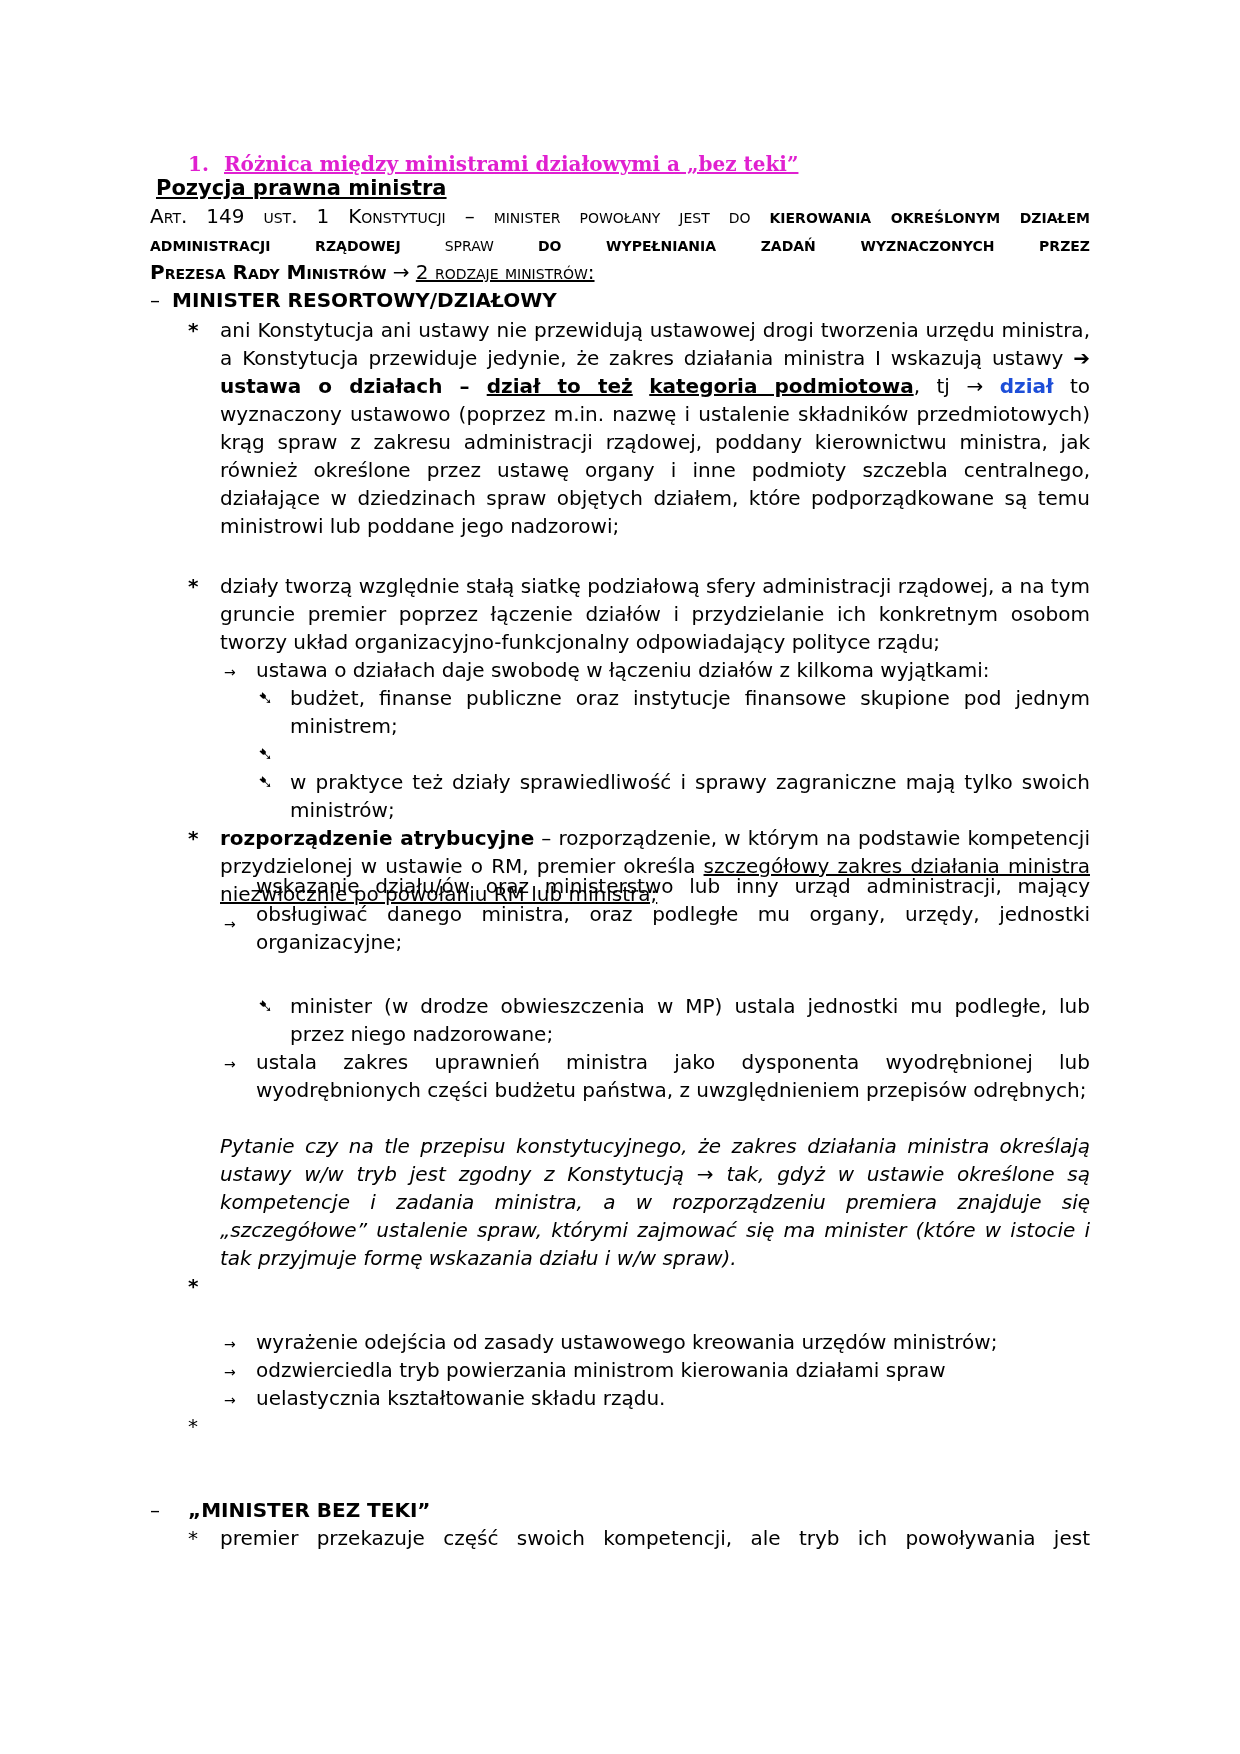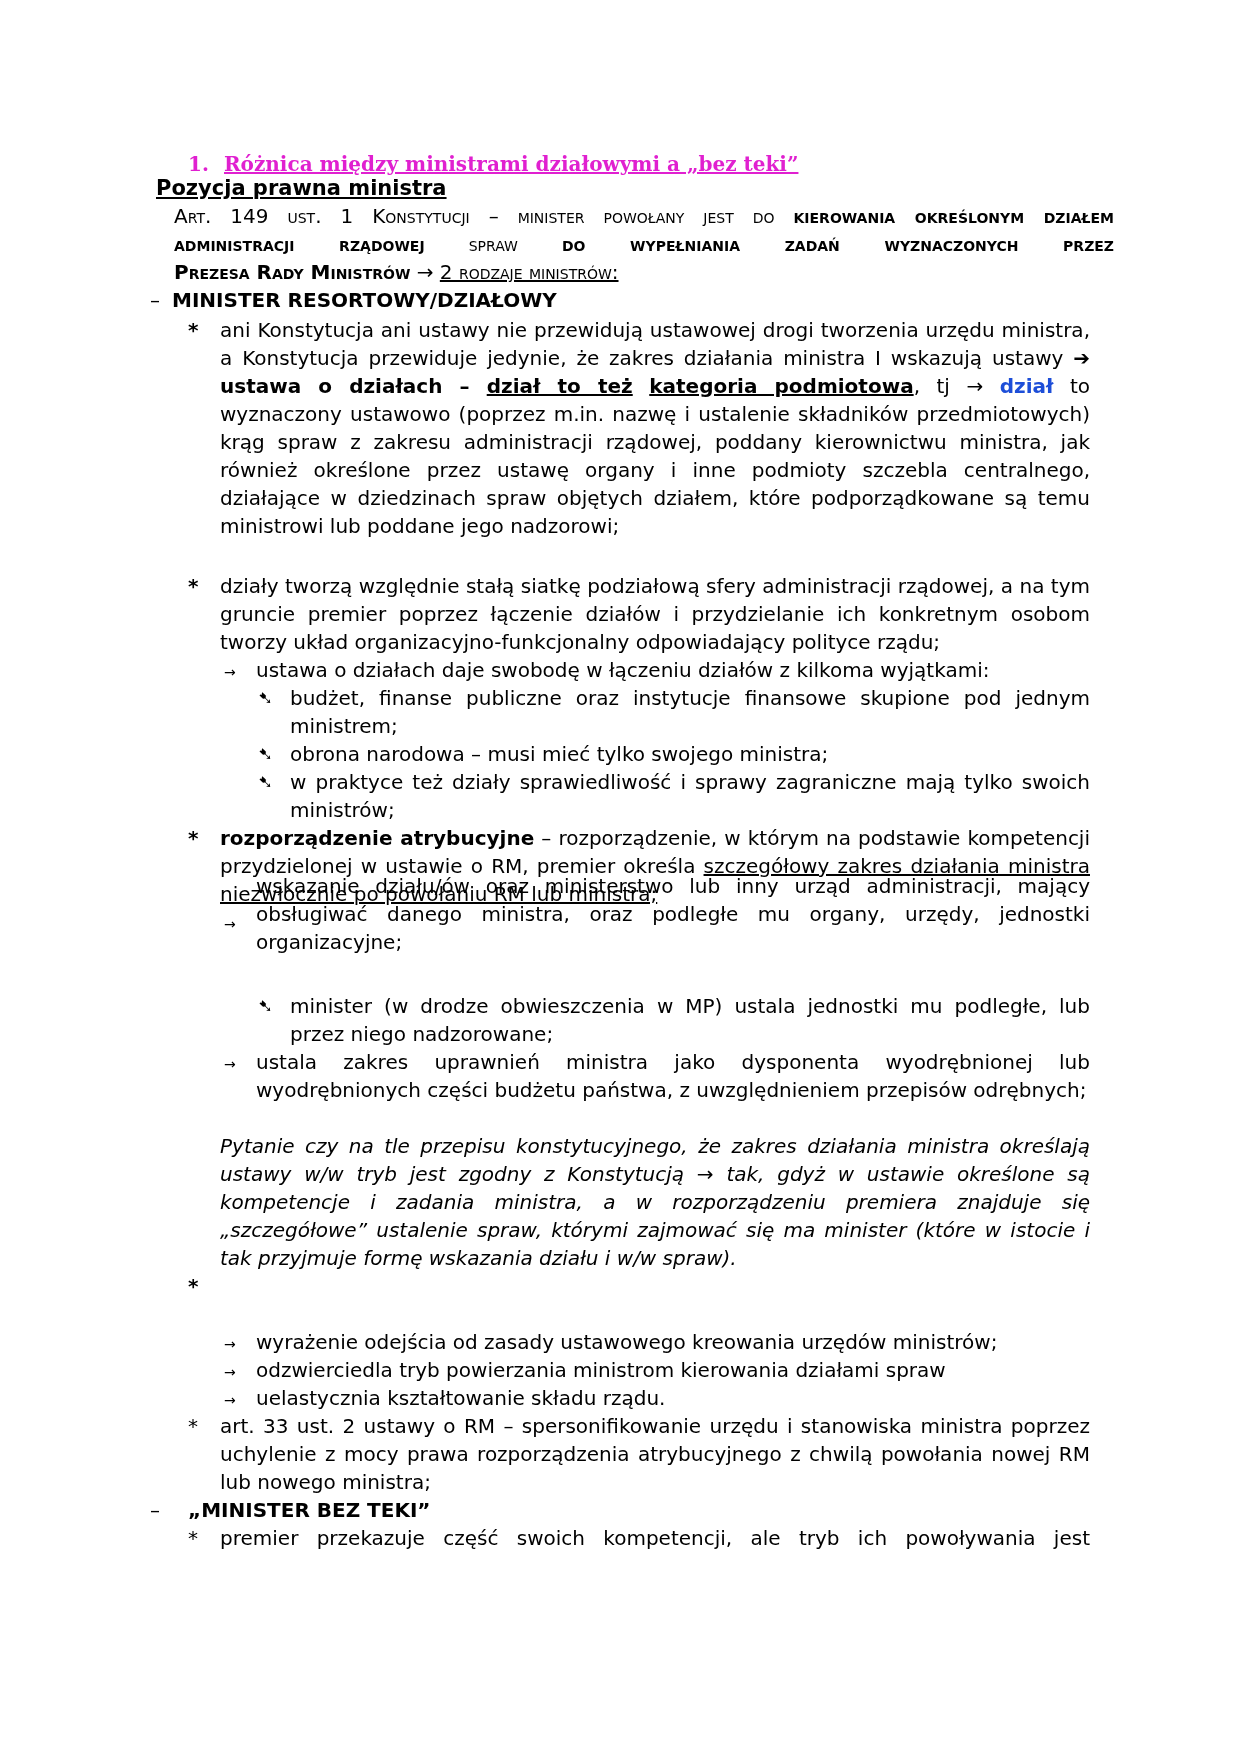--- a/index.html
+++ b/index.html
@@ -6,21 +6,21 @@
   body { width: 1240px; height: 1754px; position: relative; overflow: hidden;
          font-family: "DejaVu Sans", sans-serif; color: #000; }
   .page { position: absolute; left: 0; top: 0; width: 1240px; height: 1754px; }
   .line { position: absolute; white-space: nowrap; font-size: 20px; line-height: 28px; }
   .just { text-align: justify; text-align-last: justify; white-space: normal; }
   .heading { left: 188px; top: 150px; font-family: "DejaVu Serif", serif; font-weight: bold;
              font-size: 20px; color: #e020d0; }
   .heading .num { display: inline-block; width: 36px; }
   .heading .txt { text-decoration: underline; }
   .subtitle { font-weight: bold; text-decoration: underline; font-size: 21px; margin-left: 6px; }
-  .sc { font-variant: small-caps; margin-left: 24px; }
+  .sc { font-variant: small-caps; }
   .bold { font-weight: bold; }
   .u { text-decoration: underline; }
   .red { color: #1d4ed8; font-weight: bold; }
   .it { font-style: italic; }
   .marker { position: absolute; font-size: 20px; line-height: 28px; }
   .dash-mark { left: 150px; }
   .star-mark { left: 188px; font-weight: bold; }
   .arrow-mark { left: 224px; font-size: 14px; }
   .hand-mark { left: 258px; font-size: 18px; }
   .block { position: absolute; font-size: 20px; line-height: 28px; text-align: justify; }
@@ -56,21 +56,20 @@
   </div>
 
   <span class="marker star-mark" style="top:572px;">*</span>
   <div class="block" style="left:220px; top:572px; width:870px;">działy tworzą względnie stałą siatkę podziałową sfery administracji rządowej, a na tym gruncie premier poprzez łączenie działów i przydzielanie ich konkretnym osobom tworzy układ organizacyjno-funkcjonalny odpowiadający polityce rządu;</div>
   <span class="marker arrow-mark" style="top:658px;">→</span>
   <div class="line" style="left:256px; top:656px;">ustawa o działach daje swobodę w łączeniu działów z kilkoma wyjątkami:</div>
 
   <span class="marker hand-mark" style="top:684px;">➷</span>
   <div class="block" style="left:290px; top:684px; width:800px;">budżet, finanse publiczne oraz instytucje finansowe skupione pod jednym ministrem;</div>
   <span class="marker hand-mark" style="top:740px;">➷</span>
-  <div class="line" style="left:290px; top:740px;">obrona narodowa – musi mieć tylko swojego ministra;</div>
   <span class="marker hand-mark" style="top:768px;">➷</span>
   <div class="block" style="left:290px; top:768px; width:800px;">w praktyce też działy sprawiedliwość i sprawy zagraniczne mają tylko swoich ministrów;</div>
 
   <span class="marker star-mark" style="top:824px;">*</span>
   <div class="block" style="left:220px; top:824px; width:870px;">
     <p><span class="bold">rozporządzenie atrybucyjne</span><span> – rozporządzenie, w którym na podstawie kompetencji przydzielonej w ustawie o RM, premier określa </span><span class="u">szczegółowy zakres działania ministra niezwłocznie po powołaniu RM lub ministra;</span></p>
   </div>
   <span class="marker arrow-mark" style="top:910px;">→</span>
   <div class="block" style="left:256px; top:872px; width:834px;">wskazanie działu/ów oraz ministerstwo lub inny urząd administracji, mający obsługiwać danego ministra, oraz podległe mu organy, urzędy, jednostki organizacyjne;</div>
   <span class="marker hand-mark" style="top:992px;">➷</span>
@@ -81,20 +80,19 @@
 
   <span class="marker star-mark" style="top:1272px;">*</span>
   <span class="marker arrow-mark" style="top:1330px;">→</span>
   <div class="line" style="left:256px; top:1328px;">wyrażenie odejścia od zasady ustawowego kreowania urzędów ministrów;</div>
   <span class="marker arrow-mark" style="top:1358px;">→</span>
   <div class="line" style="left:256px; top:1356px;">odzwierciedla tryb powierzania ministrom kierowania działami spraw</div>
   <span class="marker arrow-mark" style="top:1386px;">→</span>
   <div class="line" style="left:256px; top:1384px;">uelastycznia kształtowanie składu rządu.</div>
 
   <span class="marker" style="left:188px; top:1412px;">*</span>
-  <div class="block" style="left:220px; top:1412px; width:870px;">art. 33 ust. 2 ustawy o RM – spersonifikowanie urzędu i stanowiska ministra poprzez uchylenie z mocy prawa rozporządzenia atrybucyjnego z chwilą powołania nowej RM lub nowego ministra;</div>
 
   <span class="marker dash-mark" style="top:1496px;">–</span>
   <div class="line bold" style="left:188px; top:1496px;">„MINISTER BEZ TEKI”</div>
   <span class="marker" style="left:188px; top:1524px;">*</span>
   <div class="line just" style="left:220px; top:1524px; width:870px;">premier przekazuje część swoich kompetencji, ale tryb ich powoływania jest</div>
 
 </div>
 
 </body></html>

